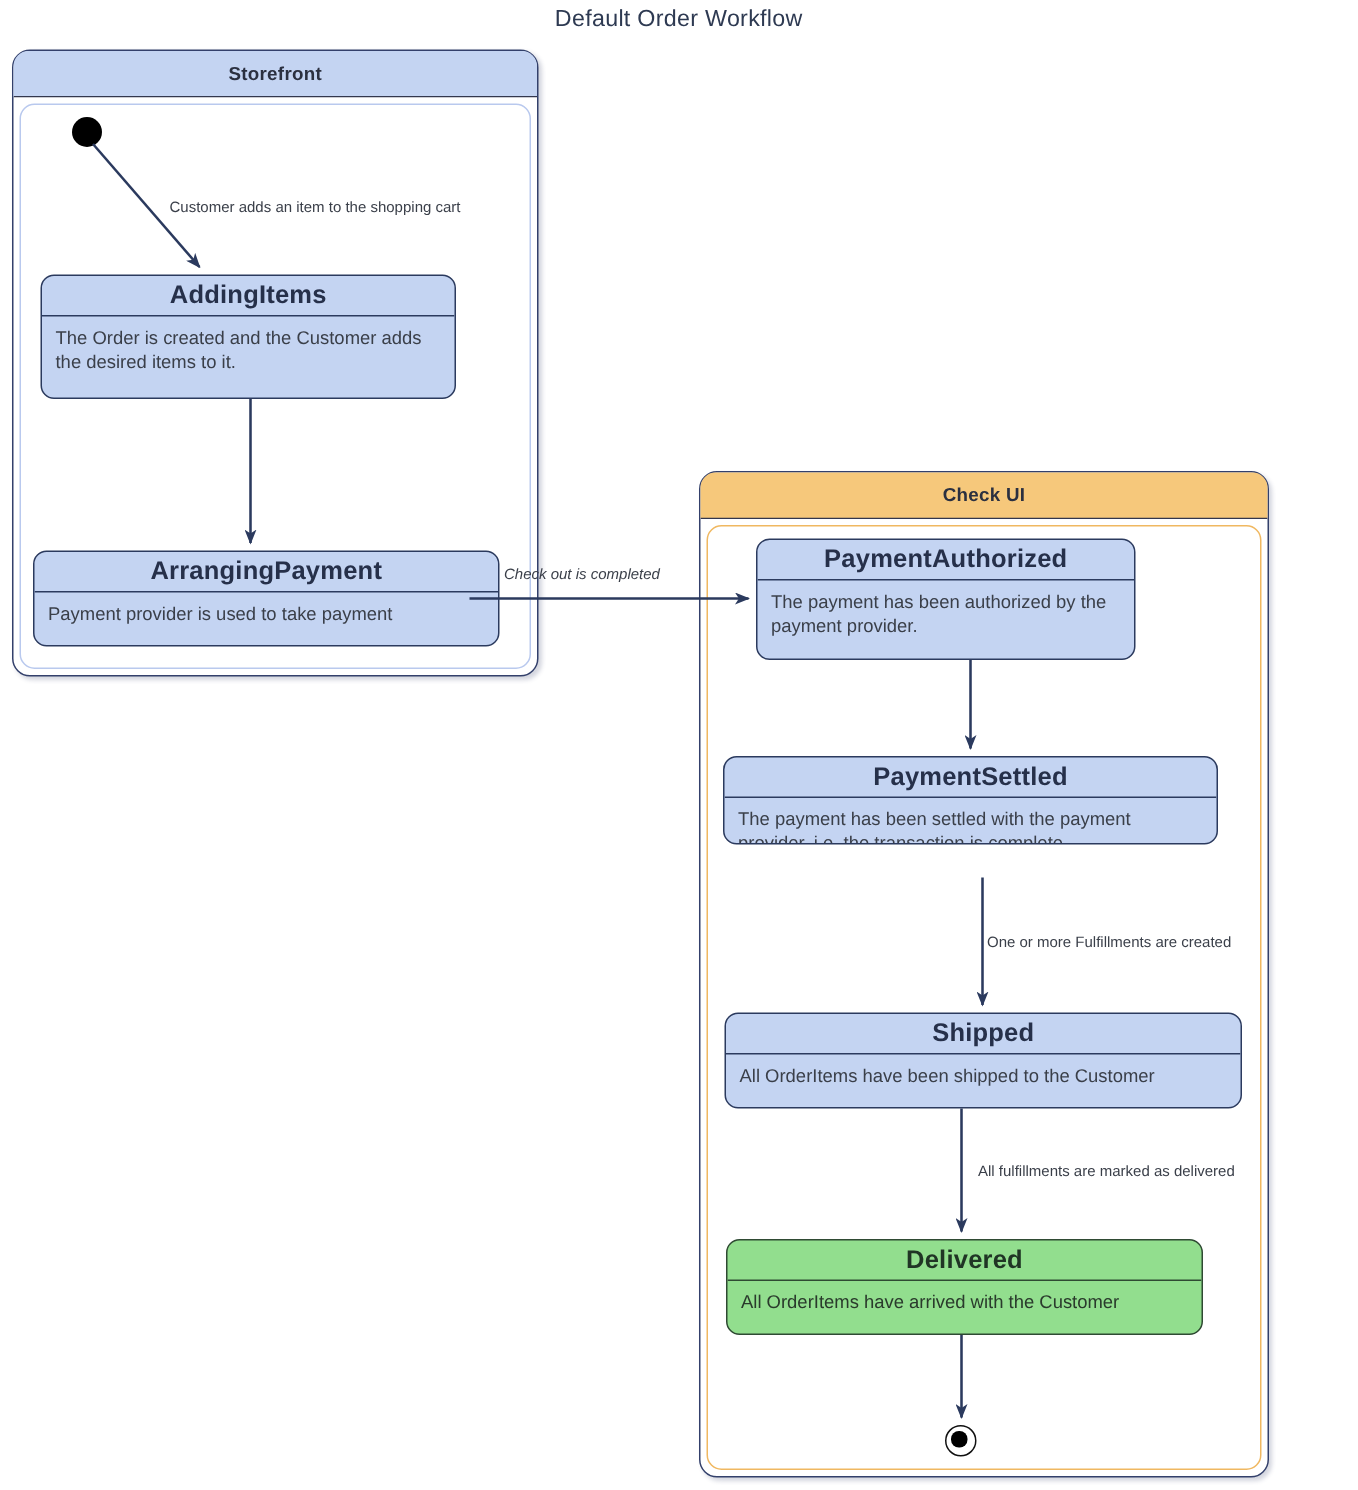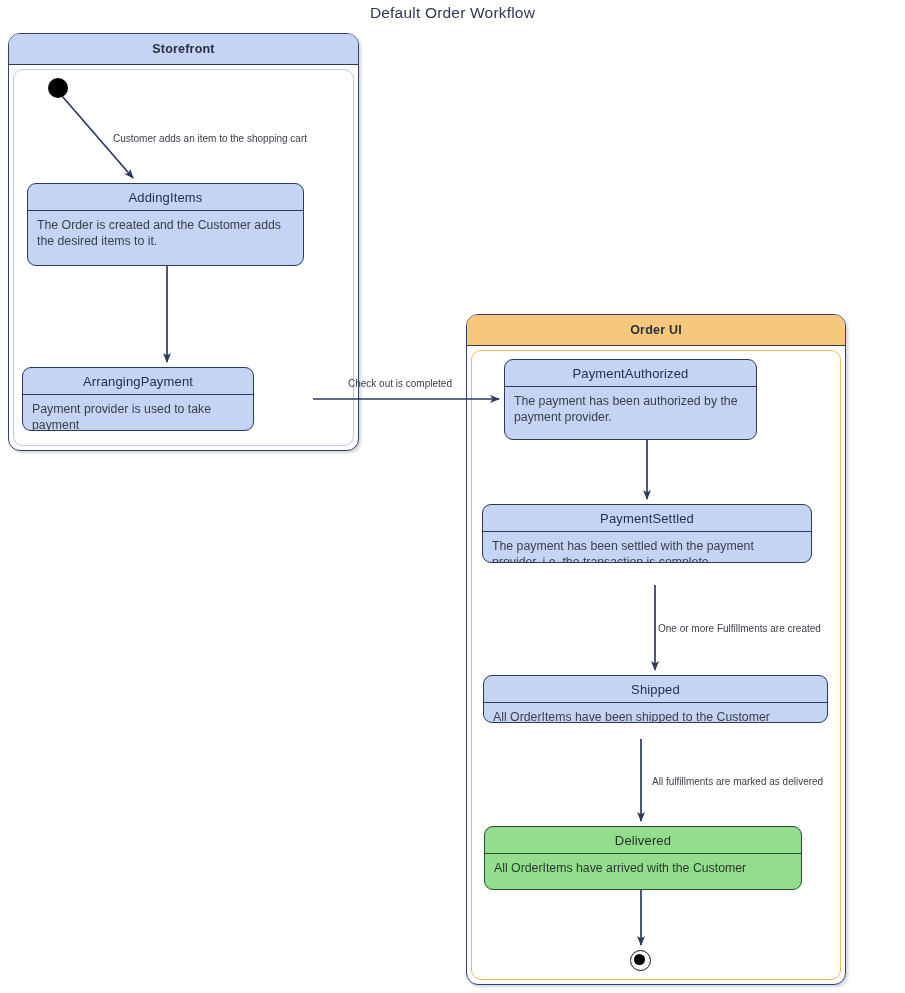--- a/index.html
+++ b/index.html
@@ -79,22 +79,22 @@
     background: #c4d4f2;
     overflow: hidden;
   }
   .state.green { background: #92de8e; border-color: #2f4a33; }
   .state-name {
     box-sizing: border-box;
     height: 27px;
     display: flex;
     align-items: center;
     justify-content: center;
-    font-size: 13px;
-    font-weight: normal;
+    font-size: 17px;
+    font-weight: bold;
     color: #26304a;
     border-bottom: 1.5px solid #2b3a5e;
     letter-spacing: 0.15px;
   }
   .state.green .state-name {
     color: #203525;
     border-bottom-color: #2f4a33;
   }
   .state-desc {
     padding: 6px 9px 7px 9px;
@@ -160,41 +160,41 @@
     <div class="composite-body"></div>
   </div>
 
   <div class="initial-state" style="left:48px; top:78px;"></div>
 
   <div class="state" style="left:27px; top:183px; width:277px; height:83px;">
     <div class="state-name">AddingItems</div>
     <div class="state-desc">The Order is created and the Customer adds the desired items to it.</div>
   </div>
 
-  <div class="state" style="left:22px; top:367px; width:232px; height:64px;">
+  <div class="state" style="left:22px; top:367px; width:311px; height:64px;">
     <div class="state-name">ArrangingPayment</div>
     <div class="state-desc">Payment provider is used to take payment</div>
   </div>
 
   <div class="composite adminui" style="left:466px; top:314px; width:380px; height:671px;">
-    <div class="composite-header">Order UI</div>
+    <div class="composite-header">Check UI</div>
     <div class="composite-body"></div>
   </div>
 
   <div class="state" style="left:504px; top:359px; width:253px; height:81px;">
     <div class="state-name">PaymentAuthorized</div>
     <div class="state-desc">The payment has been authorized by the payment provider.</div>
   </div>
 
   <div class="state" style="left:482px; top:504px; width:330px; height:59px;">
     <div class="state-name">PaymentSettled</div>
     <div class="state-desc">The payment has been settled with the payment provider, i.e. the transaction is complete.</div>
   </div>
 
-  <div class="state" style="left:483px; top:675px; width:345px; height:48px;">
+  <div class="state" style="left:483px; top:675px; width:345px; height:64px;">
     <div class="state-name">Shipped</div>
     <div class="state-desc">All OrderItems have been shipped to the Customer</div>
   </div>
 
   <div class="state green" style="left:484px; top:826px; width:318px; height:64px;">
     <div class="state-name">Delivered</div>
     <div class="state-desc">All OrderItems have arrived with the Customer</div>
   </div>
 
   <div class="final-state" style="left:630px; top:950px;"></div>
@@ -216,19 +216,19 @@
 
     <line x1="655" y1="585" x2="655" y2="670" stroke="#2b3a5e" stroke-width="1.7" marker-end="url(#arrowhead)"></line>
 
     <line x1="641" y1="739" x2="641" y2="821" stroke="#2b3a5e" stroke-width="1.7" marker-end="url(#arrowhead)"></line>
 
     <line x1="641" y1="890" x2="641" y2="945" stroke="#2b3a5e" stroke-width="1.7" marker-end="url(#arrowhead)"></line>
   </svg>
 
   <div class="edge-label" style="left:113px; top:133px;">Customer adds an item to the shopping cart</div>
 
-  <div class="edge-label" style="left:348px; top:378px;">Check out is completed</div>
+  <div class="edge-label" style="left:336px; top:378px;font-style:italic;">Check out is completed</div>
 
   <div class="edge-label" style="left:658px; top:623px;">One or more Fulfillments are created</div>
 
   <div class="edge-label" style="left:652px; top:776px;">All fulfillments are marked as delivered</div>
 
 </div>
 
 </body></html>

